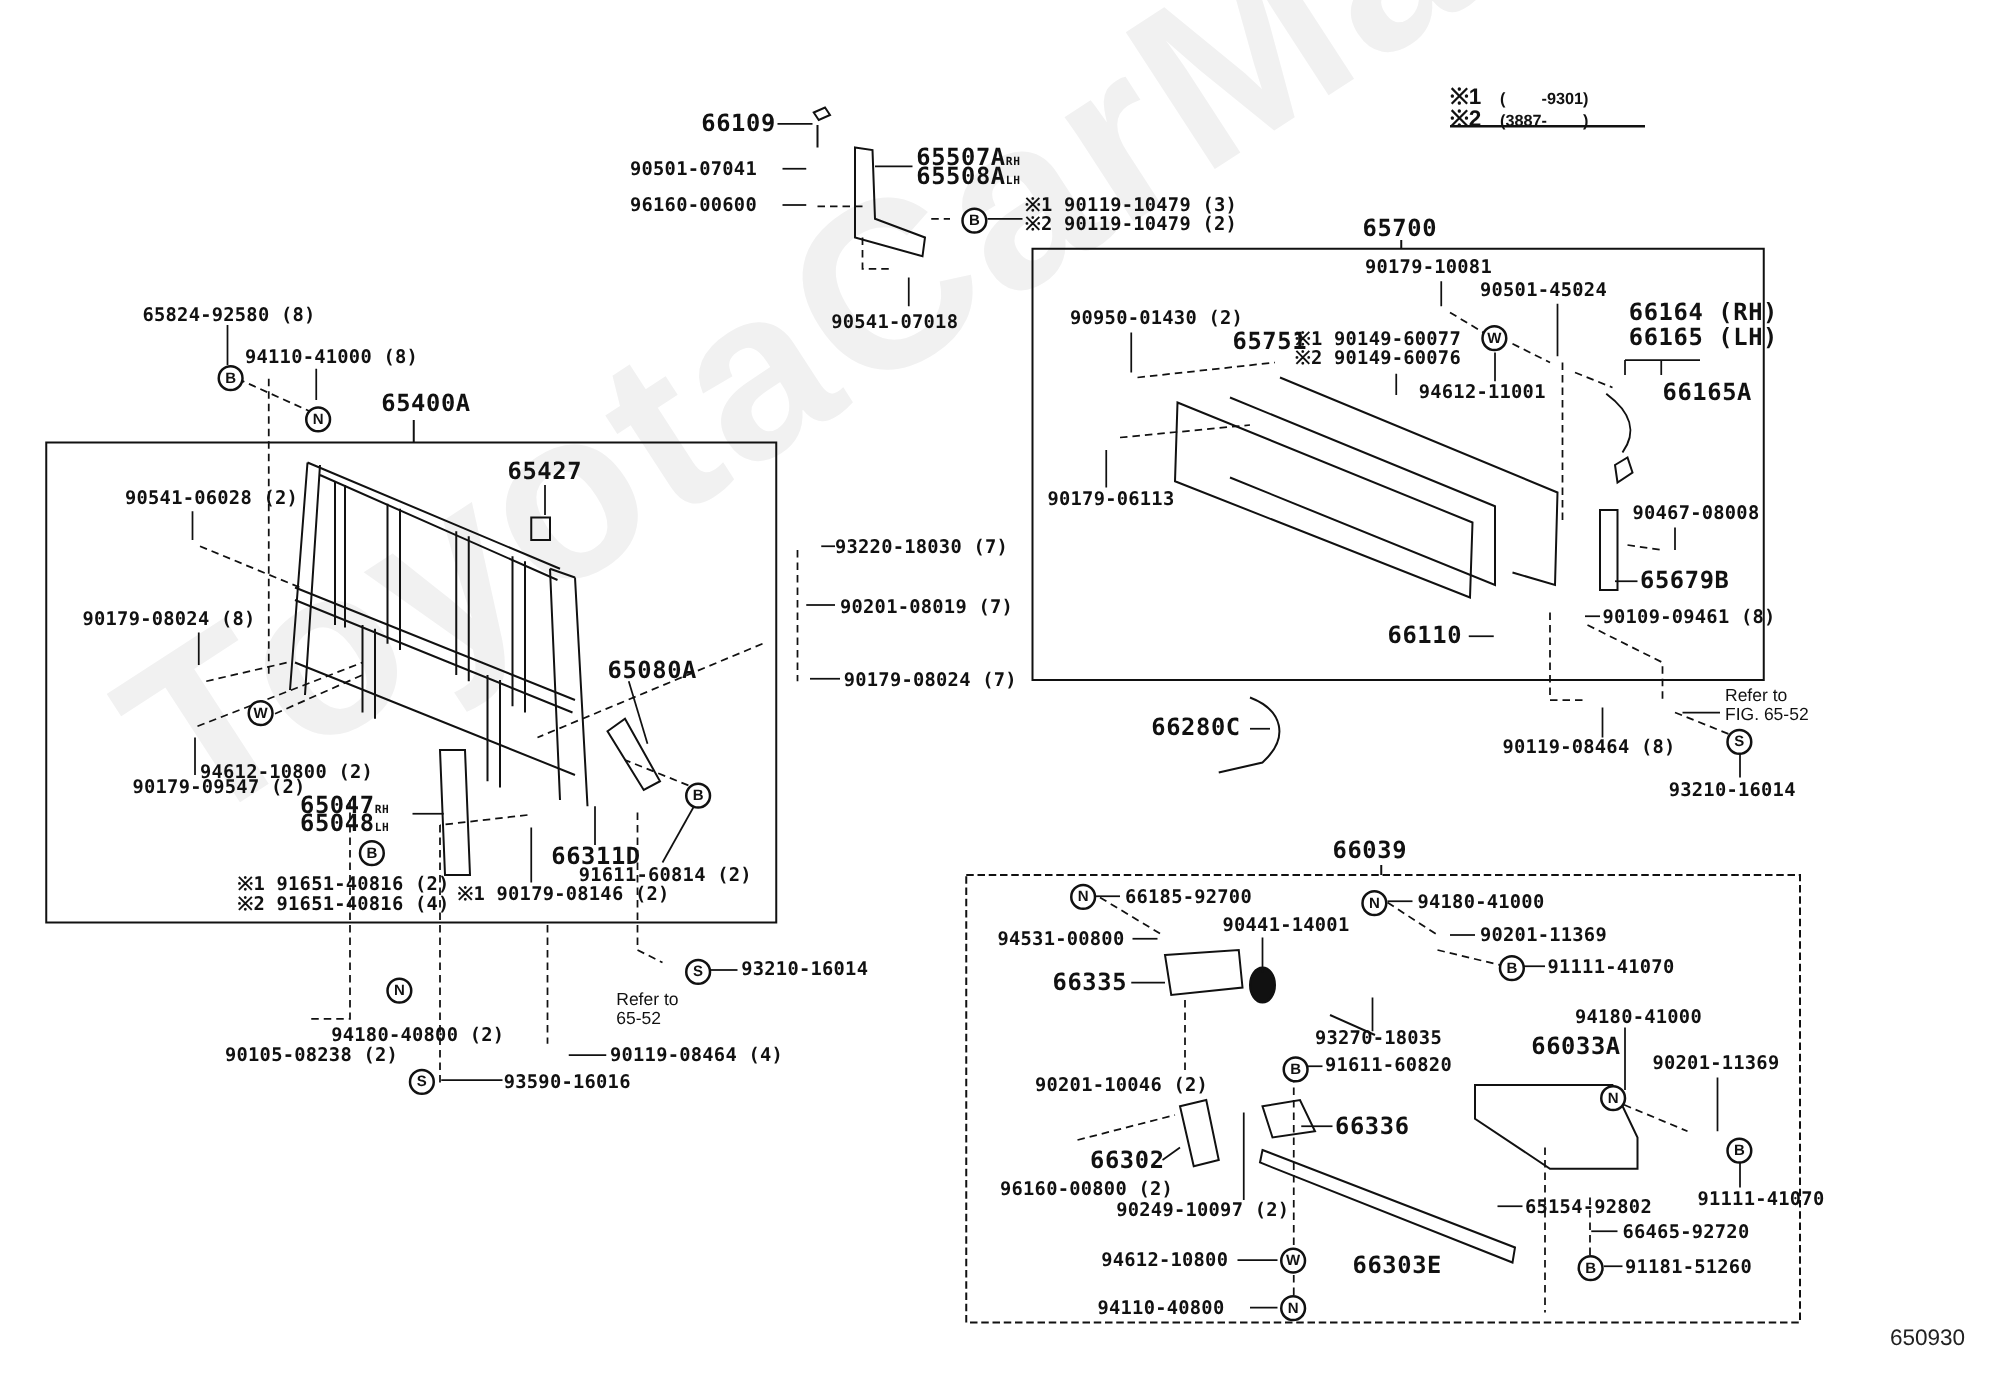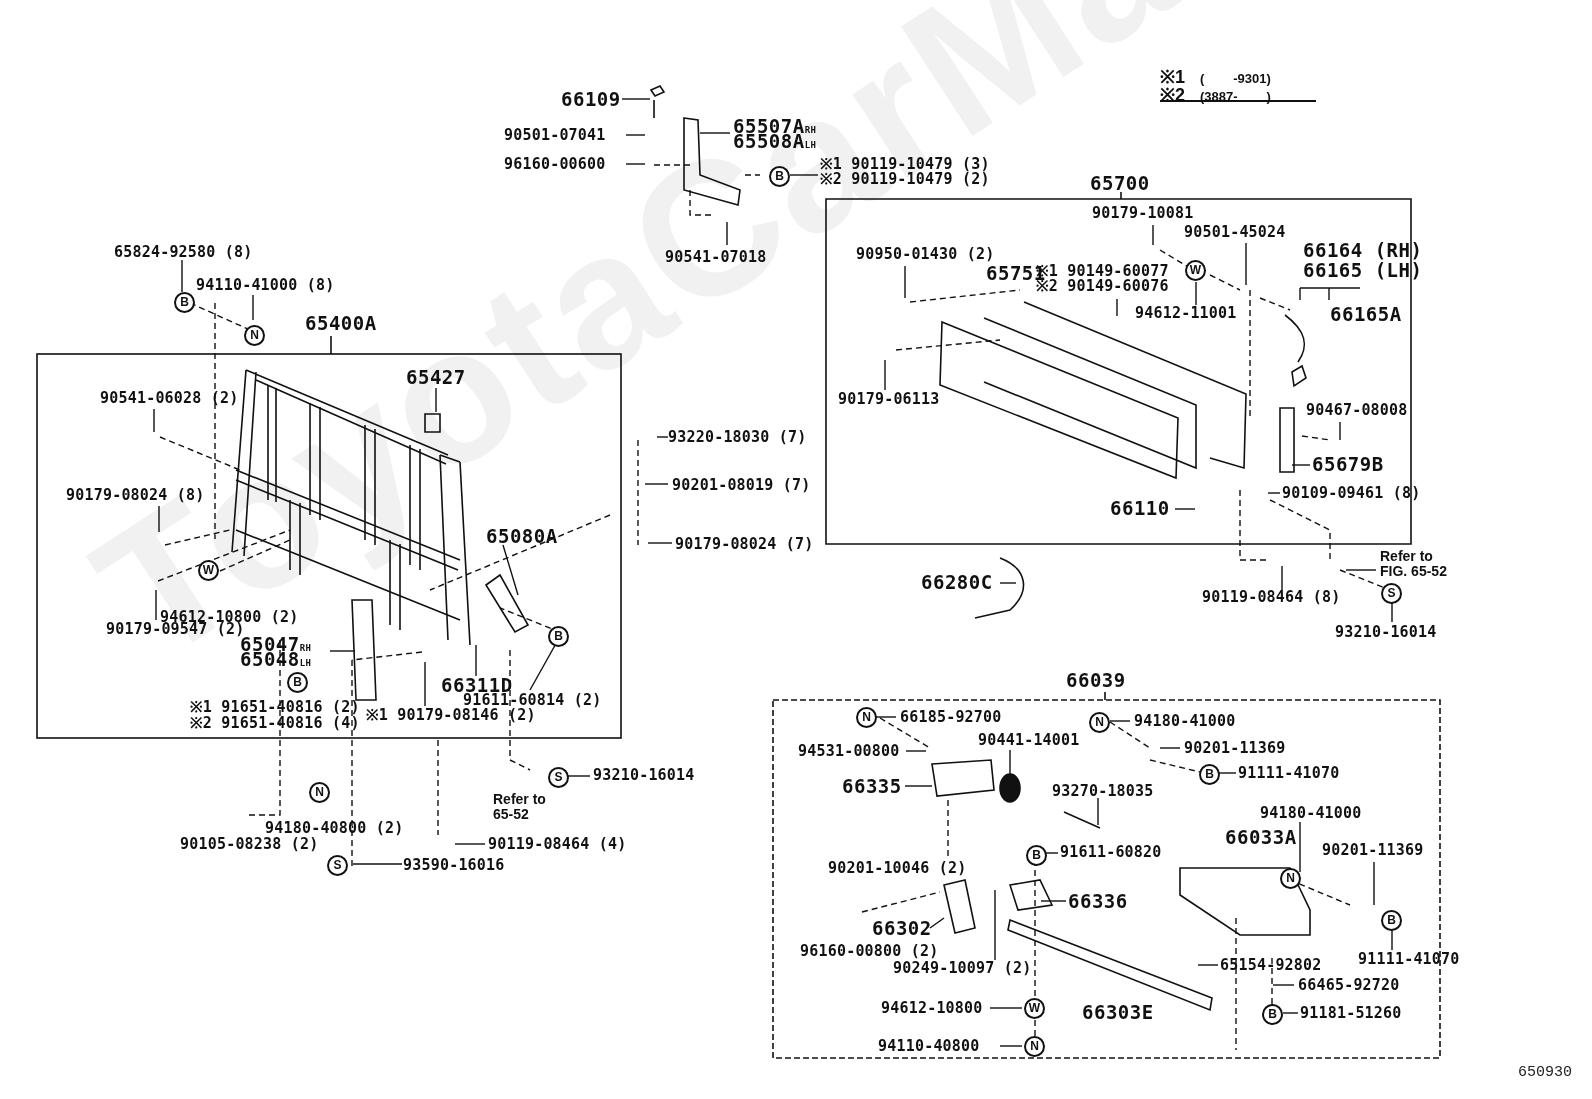--- a/index.html
+++ b/index.html
@@ -1,26 +1,26 @@
 <!DOCTYPE html>
 <html><head>
 <meta charset="utf-8">
 <style>
   html,body{margin:0;padding:0;background:#fff;}
   body{width:1592px;height:1099px;position:relative;overflow:hidden;font-family:"DejaVu Sans Mono","Liberation Mono",monospace;color:#111;}
   #diagram{position:absolute;left:0;top:0;width:1592px;height:1099px;}
   .lbl{position:absolute;font-size:15px;font-weight:bold;white-space:nowrap;letter-spacing:0.2px;line-height:1;color:#111;}
   .lbl.big{font-size:19px;letter-spacing:0.5px;}
-  .note{position:absolute;font-family:"Liberation Sans",sans-serif;font-weight:bold;font-size:14px;line-height:1.05;white-space:nowrap;}
+  .note{position:absolute;font-family:"Liberation Sans",sans-serif;font-weight:normal;font-size:14px;line-height:1.05;white-space:nowrap;}
   .legend{position:absolute;left:1160px;top:64px;font-family:"Liberation Sans",sans-serif;font-weight:bold;}
   .legend .row{display:flex;align-items:baseline;height:18px;}
   .legend .mk{font-size:18px;width:40px;}
   .legend .rg{font-size:13px;}
   .legend .rule{position:absolute;left:0;top:36px;width:156px;border-top:2px solid #111;}
-  .figno{position:absolute;right:20px;bottom:18px;font-family:Liberation Mono, monospace;font-size:15px;color:#222;}
+  .figno{position:absolute;right:20px;bottom:18px;font-family:Liberation Sans, sans-serif;font-size:18px;color:#222;}
   .wm{position:absolute;left:60px;top:520px;font-family:"Liberation Sans",sans-serif;font-size:190px;color:#f1f1f1;transform:rotate(-33deg);transform-origin:left top;white-space:nowrap;letter-spacing:4px;font-weight:bold;pointer-events:none;}
   .circ{position:absolute;width:17px;height:17px;border:2px solid #111;border-radius:50%;background:#fff;font-family:"Liberation Sans",sans-serif;font-size:12px;font-weight:bold;text-align:center;line-height:17px;}
 </style>
 </head>
 <body>
 
 <div id="diagram">
   <div class="wm">ToyotaCarMarket.ru</div>
 
   <svg width="1592" height="1099" style="position:absolute;left:0;top:0">
@@ -226,21 +226,21 @@
   <div class="lbl" style="left:1282px;top:486px">90109-09461 (8)</div>
   <div class="lbl big" style="left:921px;top:573px">66280C</div>
   <div class="lbl" style="left:1202px;top:590px">90119-08464 (8)</div>
   <div class="lbl" style="left:1335px;top:625px">93210-16014</div>
 
   <div class="lbl big" style="left:1066px;top:671px">66039</div>
   <div class="lbl" style="left:900px;top:710px">66185-92700</div>
   <div class="lbl" style="left:798px;top:744px">94531-00800</div>
   <div class="lbl" style="left:978px;top:733px">90441-14001</div>
   <div class="lbl big" style="left:842px;top:777px">66335</div>
-  <div class="lbl" style="left:1052px;top:784px">93270-18035</div>
+  <div class="lbl" style="left:1052px;top:823px">93270-18035</div>
   <div class="lbl" style="left:1134px;top:714px">94180-41000</div>
   <div class="lbl" style="left:1184px;top:741px">90201-11369</div>
   <div class="lbl" style="left:1238px;top:766px">91111-41070</div>
   <div class="lbl" style="left:1260px;top:806px">94180-41000</div>
   <div class="lbl big" style="left:1225px;top:828px">66033A</div>
   <div class="lbl" style="left:1322px;top:843px">90201-11369</div>
   <div class="lbl" style="left:1358px;top:952px">91111-41070</div>
   <div class="lbl" style="left:1060px;top:845px">91611-60820</div>
   <div class="lbl" style="left:828px;top:861px">90201-10046 (2)</div>
   <div class="lbl big" style="left:1068px;top:892px">66336</div>

